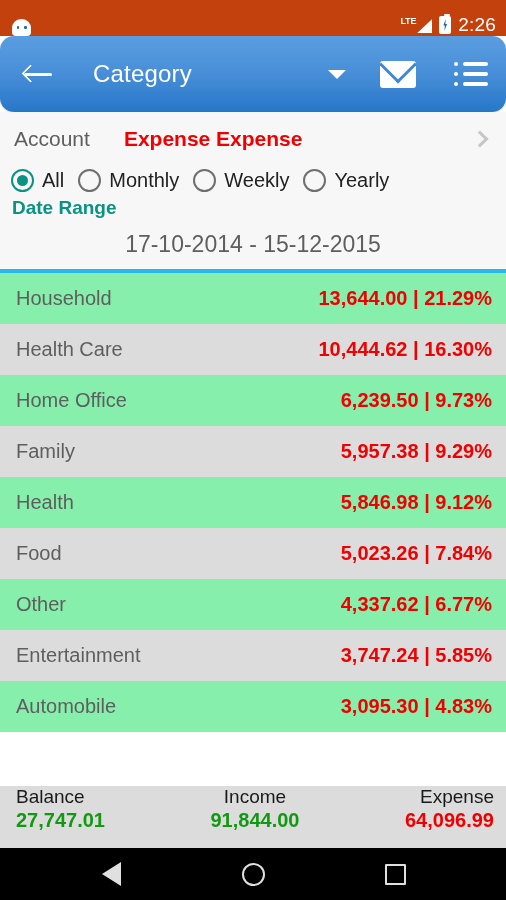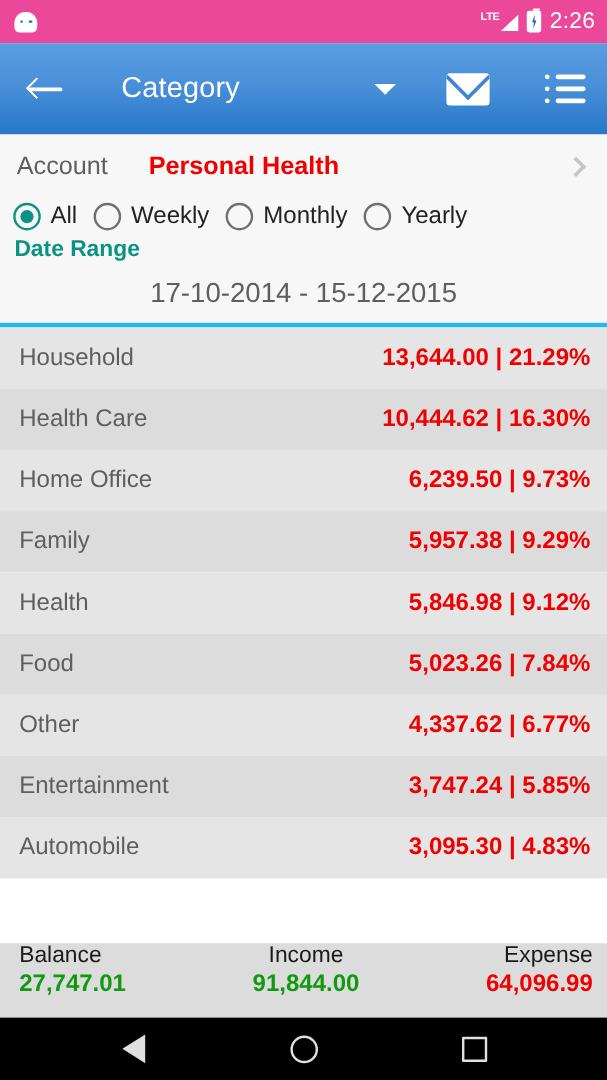--- a/index.html
+++ b/index.html
@@ -6,22 +6,22 @@
   html, body {
     width:506px; height:900px;
     font-family:"Liberation Sans", sans-serif;
     background:#ffffff;
     overflow:hidden;
   }
   .phone { position:relative; width:506px; height:900px; display:flex; flex-direction:column; }
 
   
   .statusbar {
-    height:36px; background:#ec4899; flex:0 0 36px;
-    display:flex; align-items:center; padding:0 10px 0 12px;
+    height:36px; background:#c2410c; flex:0 0 36px;
+    display:flex; align-items:flex-end; padding:0 10px 0 12px;
     color:#ffffff;
   }
   .sb-left { display:flex; align-items:center; gap:8px; }
   .sb-spacer { flex:1 1 auto; }
   .sb-right { display:flex; align-items:center; gap:7px; }
   .sb-time { font-size:19px; font-weight:400; letter-spacing:.2px; color:#fff; }
   .android-head { width:19px; height:17px; position:relative; }
   .android-head .dome {
     position:absolute; left:0; top:0; width:19px; height:17px;
     background:#fff; border-radius:9px 9px 4px 4px;
@@ -38,22 +38,23 @@
   .batt:before { content:""; position:absolute; top:-4px; left:3px; width:6px; height:2px; background:#fff; border-radius:1px; }
   .batt .bolt {
     position:absolute; inset:0; margin:auto; width:6px; height:12px; background:#1565c0;
     clip-path:polygon(58% 0,20% 55%,45% 55%,36% 100%,80% 42%,52% 42%);
   }
 
   
   .toolbar {
     flex:0 0 76px; height:76px;
     background:linear-gradient(180deg,#5a9de0 0%,#4a90d9 45%,#2777c8 100%);
-    display:flex; align-items:center; padding:0 14px 0 22px; gap:12px;
+    display:flex; align-items:center; padding:0 14px 0 22px; gap:4px;
     box-shadow:0 1px 2px rgba(0,0,0,.15);
+    border-radius:14px;
   }
   .back-arrow { width:36px; height:30px; position:relative; cursor:pointer; flex:0 0 auto; }
   .back-arrow .shaft { position:absolute; left:2px; top:14px; width:28px; height:2.6px; background:#fff; border-radius:2px; }
   .back-arrow .head {
     position:absolute; left:2px; top:8px; width:13px; height:13px;
     border-left:2.6px solid #fff; border-bottom:2.6px solid #fff; transform:rotate(45deg); border-radius:1px;
   }
   .tb-title { color:#fff; font-size:24px; font-weight:400; margin-left:31px; letter-spacing:.2px; }
   .tb-spacer { flex:1 1 auto; }
   .caret-down {
@@ -96,21 +97,21 @@
   .date-range-label { font-size:19px; color:#0a9383; font-weight:700; padding:2px 0 0 12px; cursor:pointer; }
   .date-range-value { text-align:center; font-size:23px; font-weight:400; color:#5e5e5e; padding:12px 0 11px 0; }
   .accent-line { height:4px; background:#29b6e8; }
 
   
   .cat-list { flex:1 1 auto; overflow:hidden; background:#ffffff; }
   .cat-row {
     height:51px; display:flex; align-items:center; justify-content:space-between;
     padding:0 14px 0 16px; cursor:pointer;
   }
-  .cat-row.odd { background:#e5e5e5; }
+  .cat-row.odd { background:#86efac; }
   .cat-row.even { background:#dcdcdc; }
   .cat-name { font-size:20px; color:#5e5e5e; font-weight:400; }
   .cat-value { font-size:20px; color:#f00000; font-weight:700; white-space:nowrap; }
 
   
   .summary {
     flex:0 0 62px; height:62px; background:#dcdcdc;
     display:flex; align-items:flex-start; padding:0 12px 0 16px;
   }
   .sum-cell { display:flex; flex-direction:column; }
@@ -182,38 +183,38 @@
       <div class="li-row">
           <span class="dot"></span>
           <span class="bar"></span>
         </div>
     </div>
   </div>
 
   <div class="filters">
     <div class="account-row">
       <span class="account-label">Account</span>
-      <span class="account-value">Personal Health</span>
+      <span class="account-value">Expense Expense</span>
       <span class="chev-right"></span>
     </div>
 
     <div class="radio-row">
       <div class="radio-item sel">
         <span class="radio-circle">
             <span class="radio-dot"></span>
           </span>
         <span class="radio-label">All</span>
       </div>
       <div class="radio-item">
         <span class="radio-circle"></span>
-        <span class="radio-label">Weekly</span>
+        <span class="radio-label">Monthly</span>
       </div>
       <div class="radio-item">
         <span class="radio-circle"></span>
-        <span class="radio-label">Monthly</span>
+        <span class="radio-label">Weekly</span>
       </div>
       <div class="radio-item">
         <span class="radio-circle"></span>
         <span class="radio-label">Yearly</span>
       </div>
     </div>
 
     <div class="date-range-label">Date Range</div>
     <div class="date-range-value">17-10-2014 - 15-12-2015</div>
     <div class="accent-line"></div>

